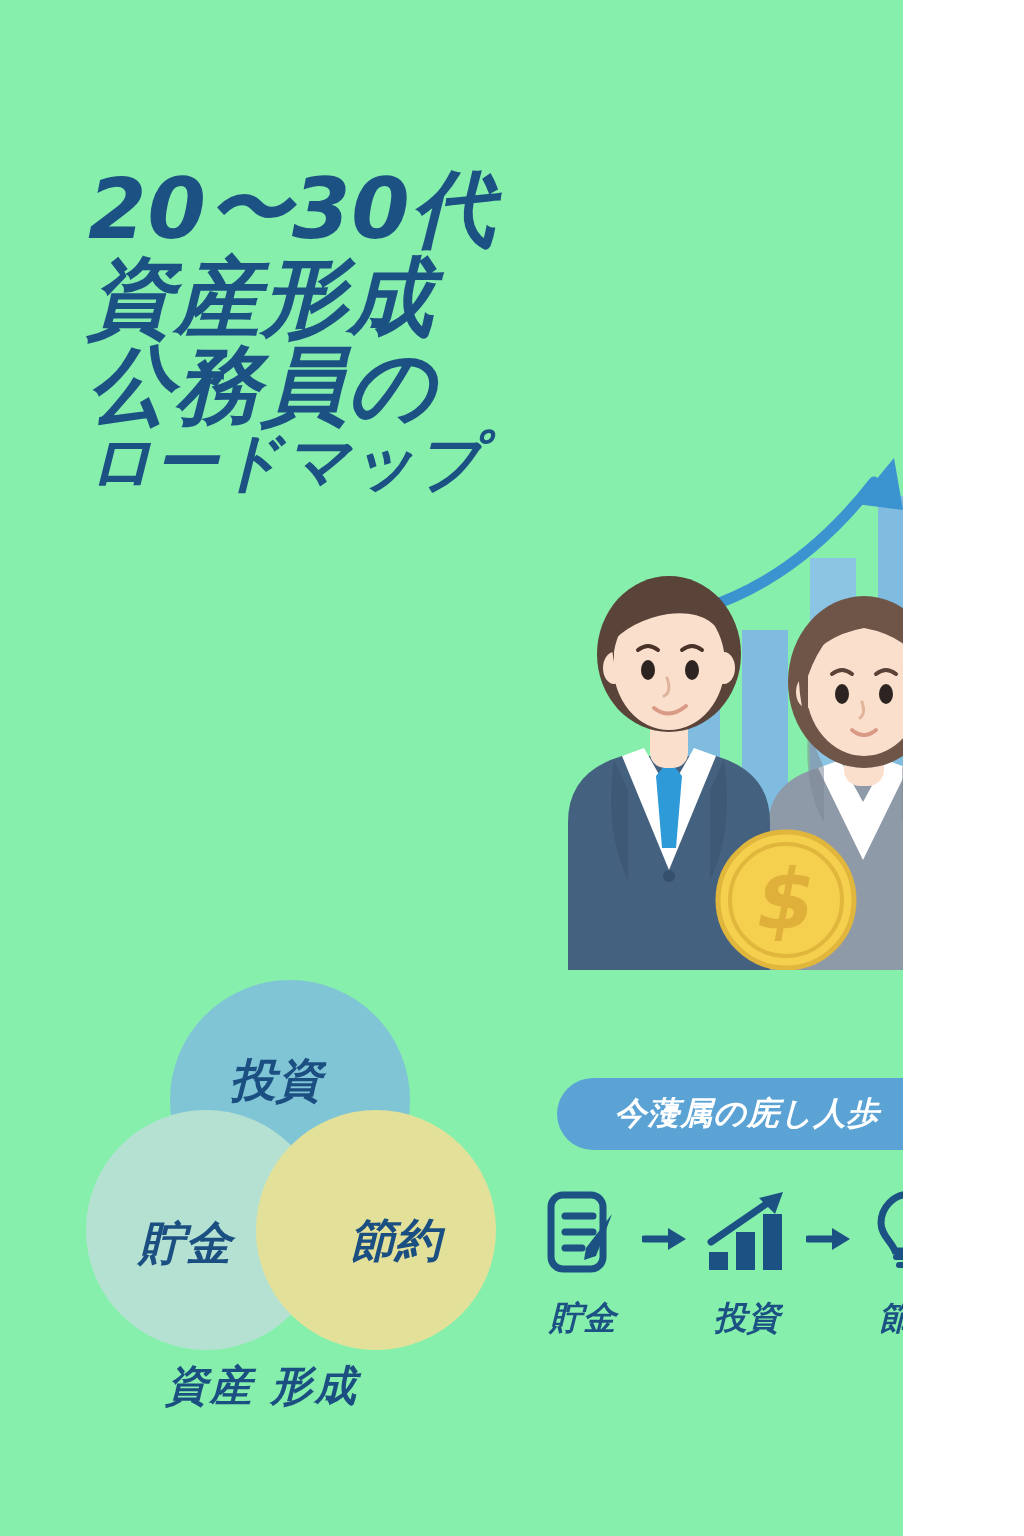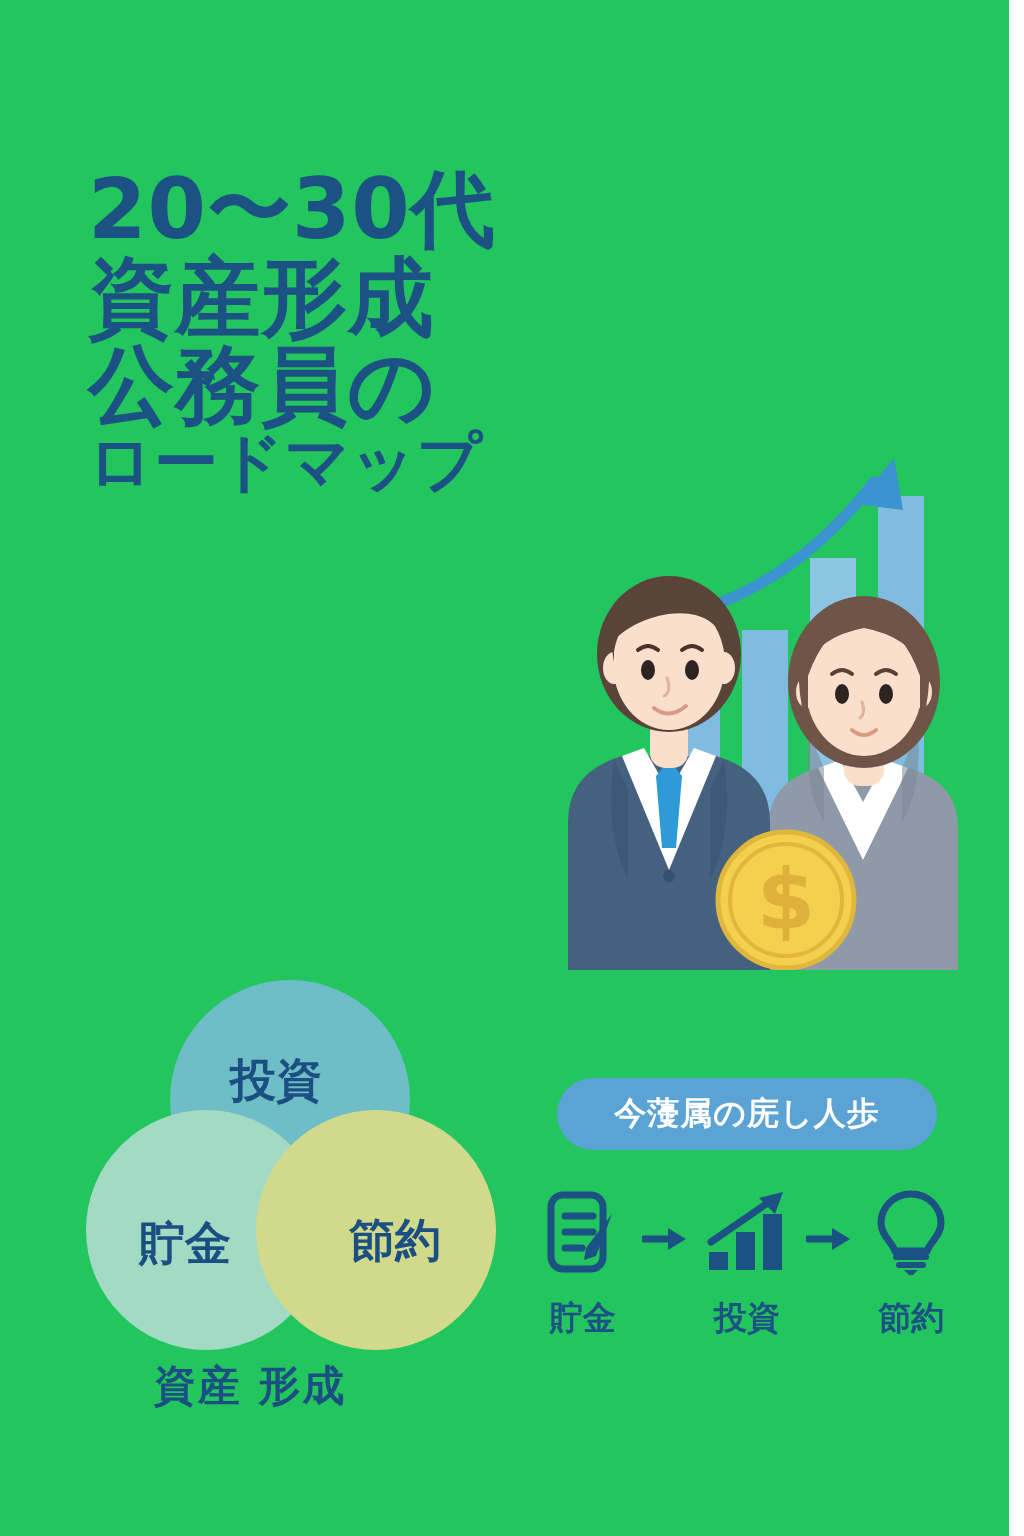--- a/index.html
+++ b/index.html
@@ -6,23 +6,24 @@
   * { margin:0; padding:0; box-sizing:border-box; }
 
   html, body {
     width:1024px; height:1536px;
     background:#ffffff;
     font-family:"DejaVu Sans","Liberation Sans",sans-serif;
   }
 
   .poster {
     position:relative;
-    width:1009px; height:1536px;
-    background:#22c55e;
+    width:903px; height:1536px;
+    background:#86efac;
     overflow:hidden;
+    font-style:italic;
   }
 
   
   .title-block {
     position:absolute;
     left:88px; top:166px;
     width:560px;
   }
   .title-line {
     color:#1b5183;
@@ -65,21 +66,21 @@
     width:420px; height:470px;
   }
   .venn-svg { display:block; }
   .venn-label {
     font-family:"DejaVu Sans","Liberation Sans",sans-serif;
     font-weight:bold;
     fill:#1b4f82;
   }
   .venn-caption {
     position:absolute;
-    left:0; top:1358px;
+    left:12px; top:1358px;
     width:500px;
     text-align:center;
     color:#1b4f82;
     font-weight:bold;
     font-size:42px;
     letter-spacing:2px;
   }
 
   
   .steps-panel {

